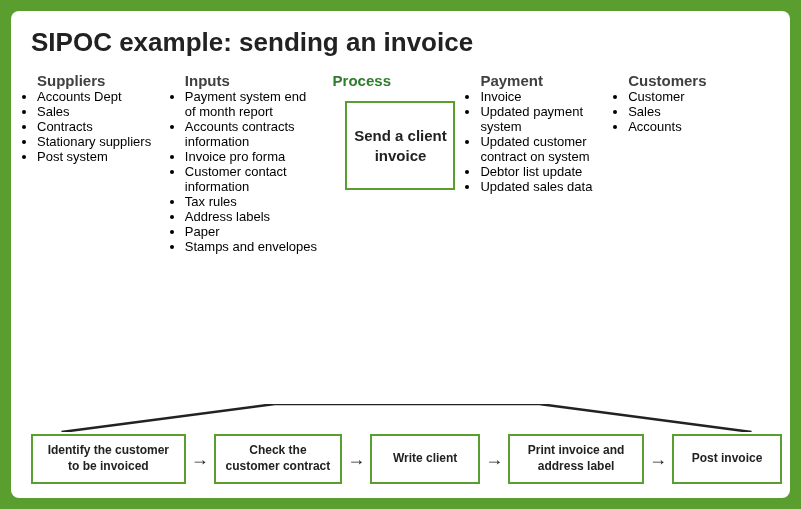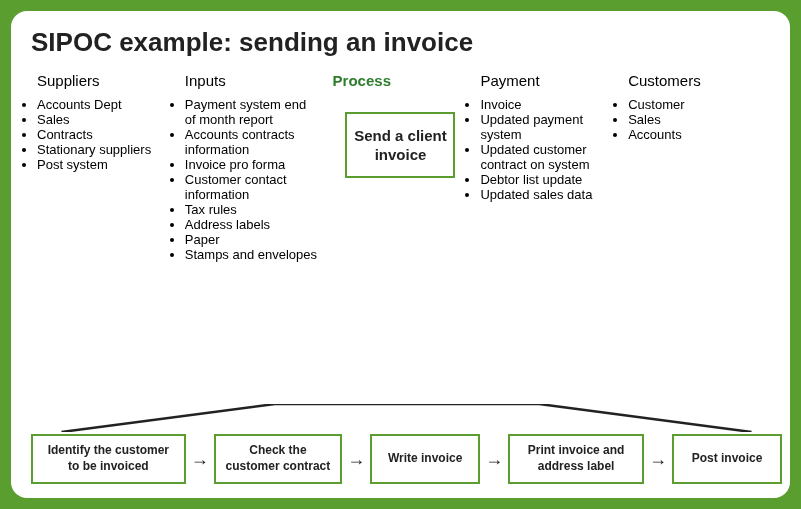--- a/index.html
+++ b/index.html
@@ -9,54 +9,53 @@
       background: #5a9e2f;
       font-family: Arial, sans-serif;
       font-size: 13px;
       overflow: hidden;
     }
     .main-container {
       width: 779px;
       height: 487px;
       background: white;
       margin: 11px auto;
-      border-radius: 16px;
+      border-radius: 8px;
       padding: 16px 20px 26px 20px;
       position: relative;
     }
     .title {
       font-size: 26px;
       font-weight: bold;
       color: #222;
       margin-bottom: 14px;
     }
     .col-header {
-      font-weight: normal;
+      font-weight: bold;
       font-size: 15px;
-      color: #000000;
-      margin-bottom: 8px;
+      color: #404040;
     }
     .process-col {
       flex: 1;
       display: flex;
       flex-direction: column;
       align-items: center;
       padding: 0 6px;
     }
     .process-col .col-header {
       font-weight: bold;
       font-size: 15px;
       color: #2d7d2d;
-      margin-bottom: 19px;
+      margin-bottom: 8px;
       align-self: flex-start;
     }
     .process-box {
       border: 2.5px solid #5a9e2f;
       width: 110px;
-      height: 66px;
+      height: 89px;
       display: flex;
       align-items: center;
       justify-content: center;
       text-align: center;
       font-weight: bold;
       font-size: 15px;
       color: #222;
       line-height: 1.3;
       margin-top: 4px;
     }
@@ -195,21 +194,21 @@
 
         <line x1="240" y1="0" x2="500" y2="0" stroke="#222" stroke-width="2.5"></line>
       </svg>
     </div>
 
     <div class="process-flow">
       <div class="flow-box">Identify the customer to be invoiced</div>
       <div class="flow-arrow">→</div>
       <div class="flow-box">Check the customer contract</div>
       <div class="flow-arrow">→</div>
-      <div class="flow-box">Write invoice</div>
+      <div class="flow-box">Write client</div>
       <div class="flow-arrow">→</div>
       <div class="flow-box">Print invoice and address label</div>
       <div class="flow-arrow">→</div>
       <div class="flow-box">Post invoice</div>
     </div>
   </div>
 
 </div>
 
 </body></html>

